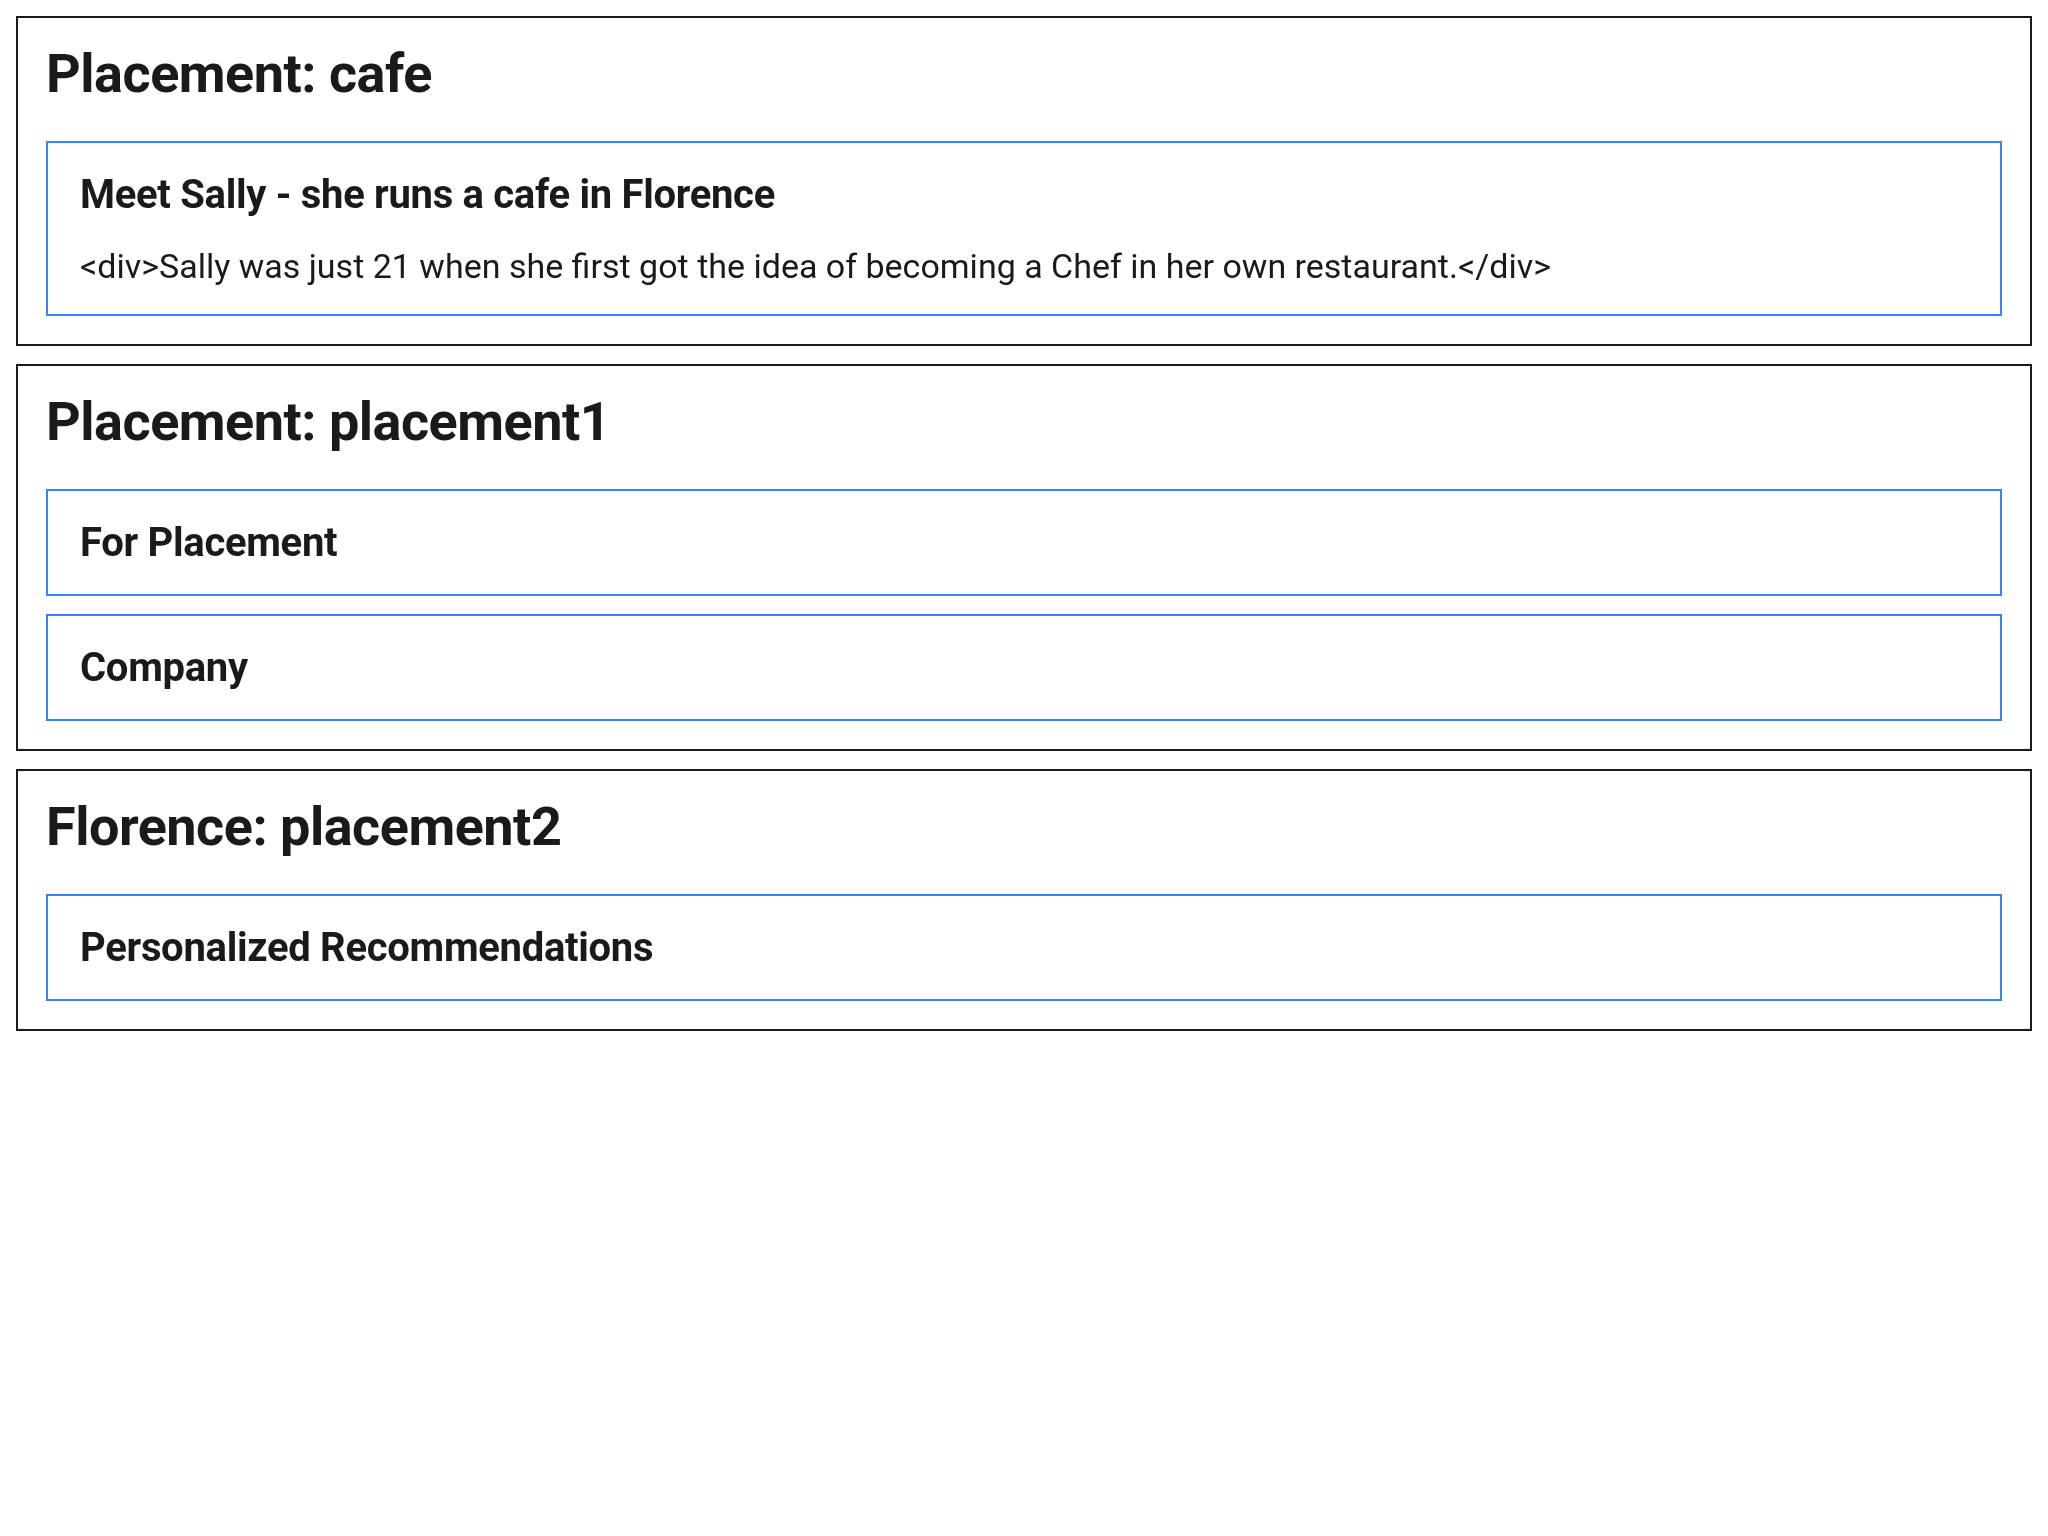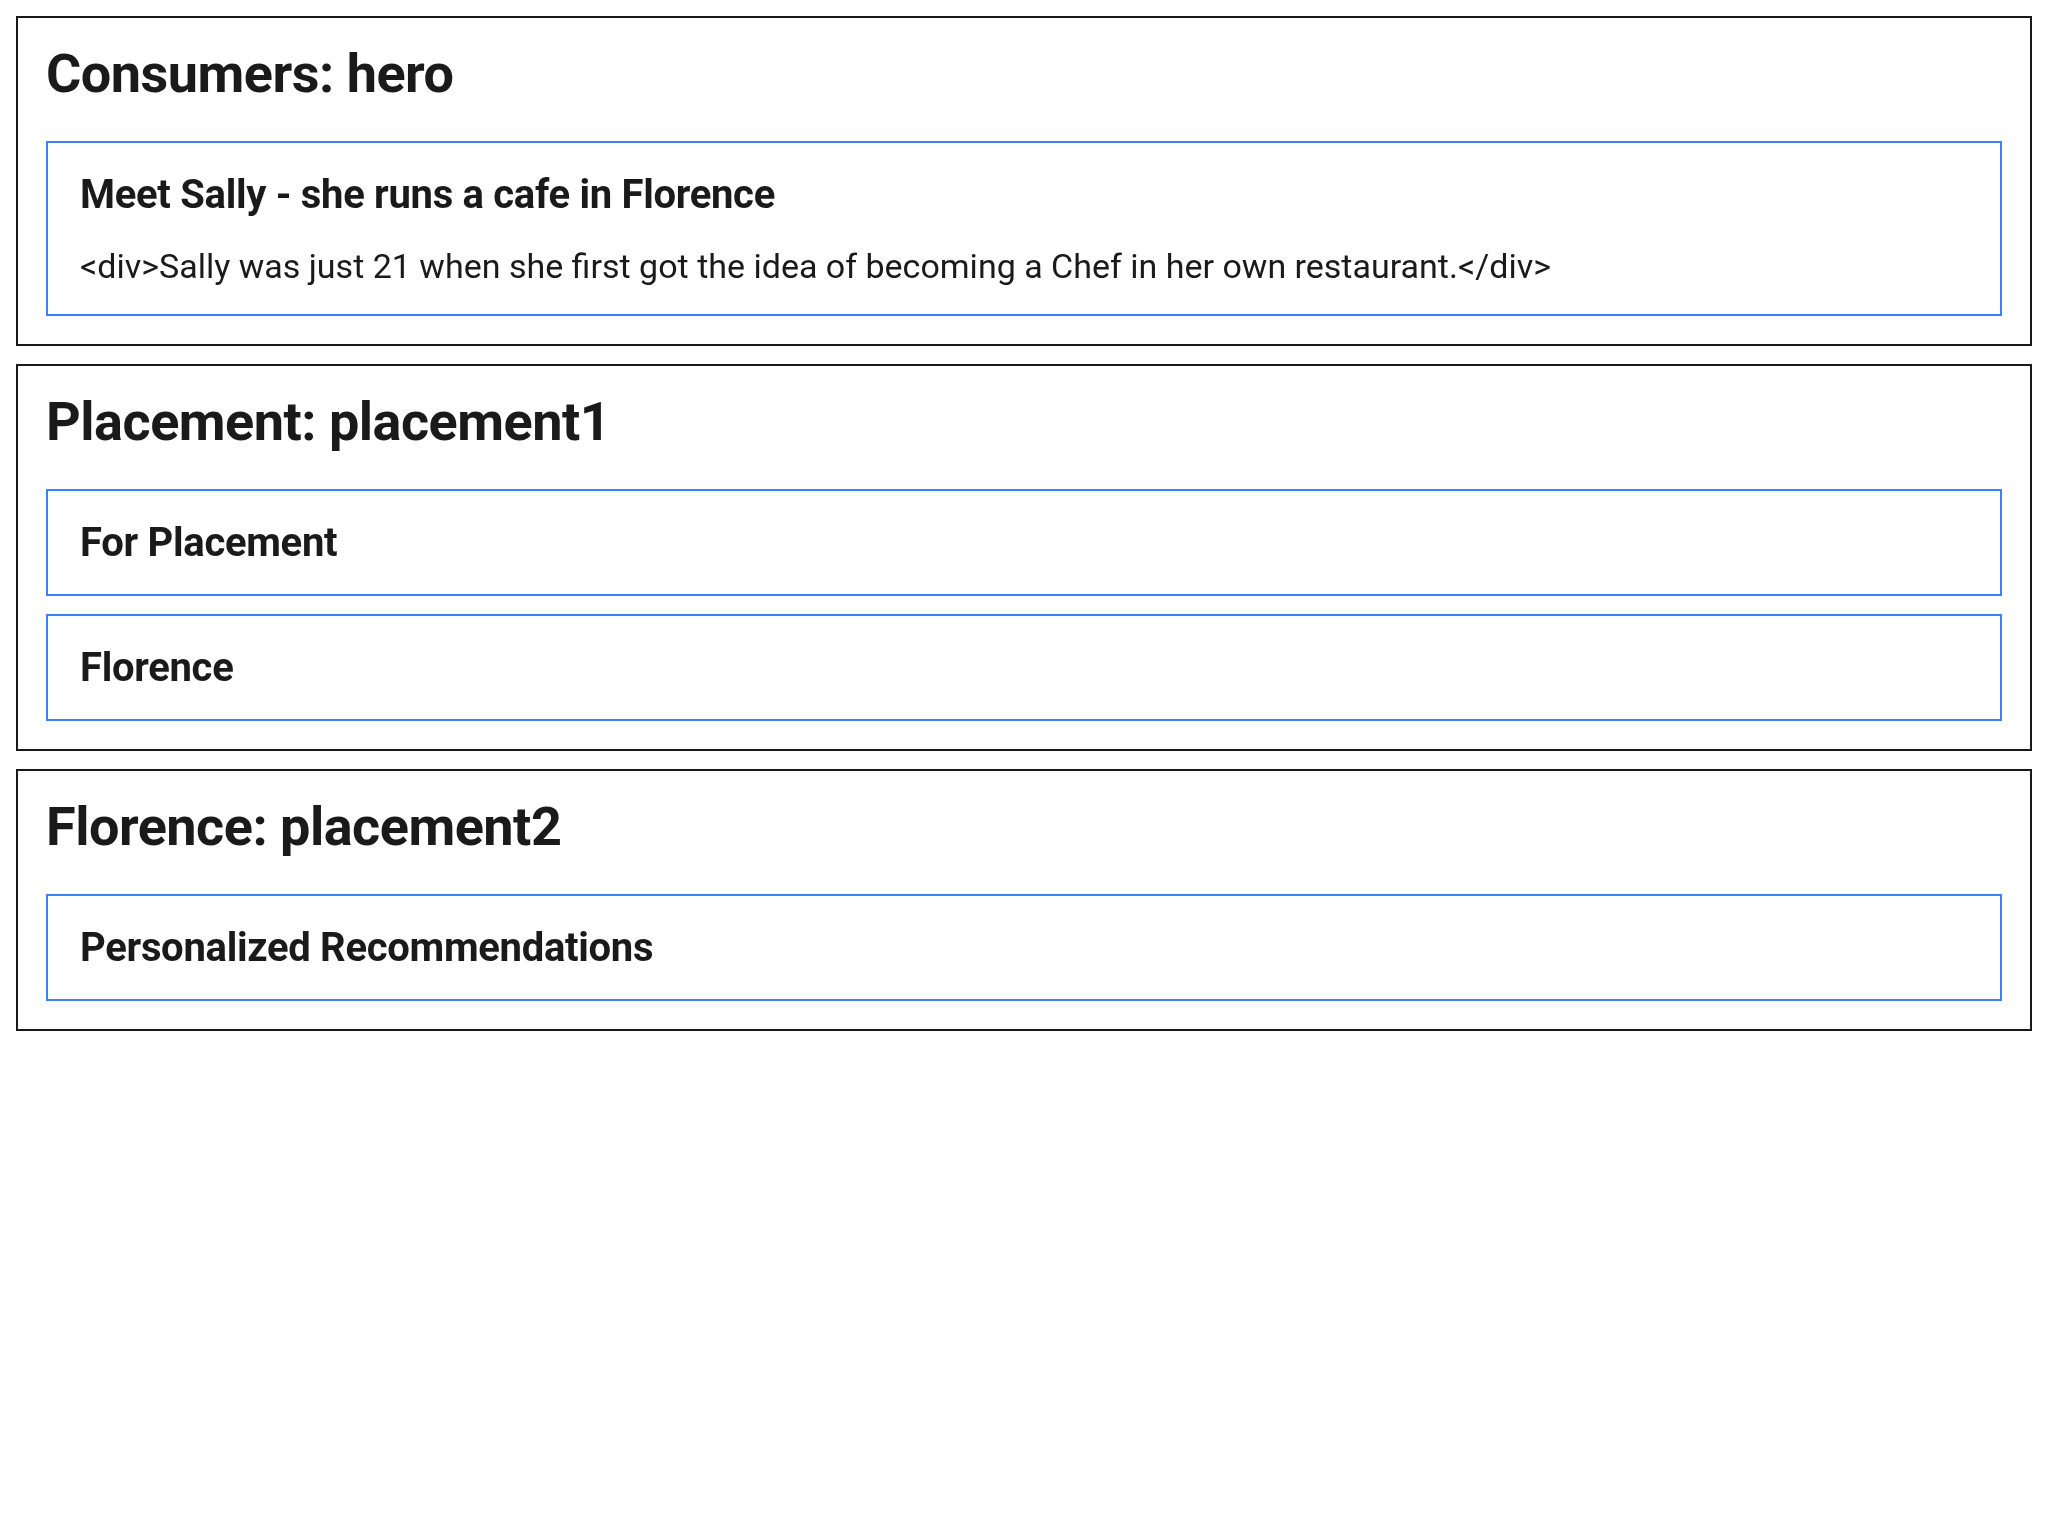--- a/index.html
+++ b/index.html
@@ -42,34 +42,34 @@
       font-size: 34px;
       font-weight: 400;
       margin-top: 28px;
       color: #1a1a1a;
     }
   </style>
 </head>
 <body>
 
 <div class="placement-section">
-  <h1 class="placement-title">Consumers: hero</h1>
+  <h1 class="placement-title">Placement: cafe</h1>
   <div class="card">
     <h2 class="card-title">Meet Sally - she runs a cafe in Florence</h2>
     <div class="card-body">&lt;div&gt;Sally was just 21 when she first got the idea of becoming a Chef in her own restaurant.&lt;/div&gt;</div>
   </div>
 </div>
 
 <div class="placement-section">
   <h1 class="placement-title">Placement: placement1</h1>
   <div class="card">
     <h2 class="card-title">For Placement</h2>
   </div>
   <div class="card">
-    <h2 class="card-title">Florence</h2>
+    <h2 class="card-title">Company</h2>
   </div>
 </div>
 
 <div class="placement-section">
   <h1 class="placement-title">Florence: placement2</h1>
   <div class="card">
     <h2 class="card-title">Personalized Recommendations</h2>
   </div>
 </div>
 

